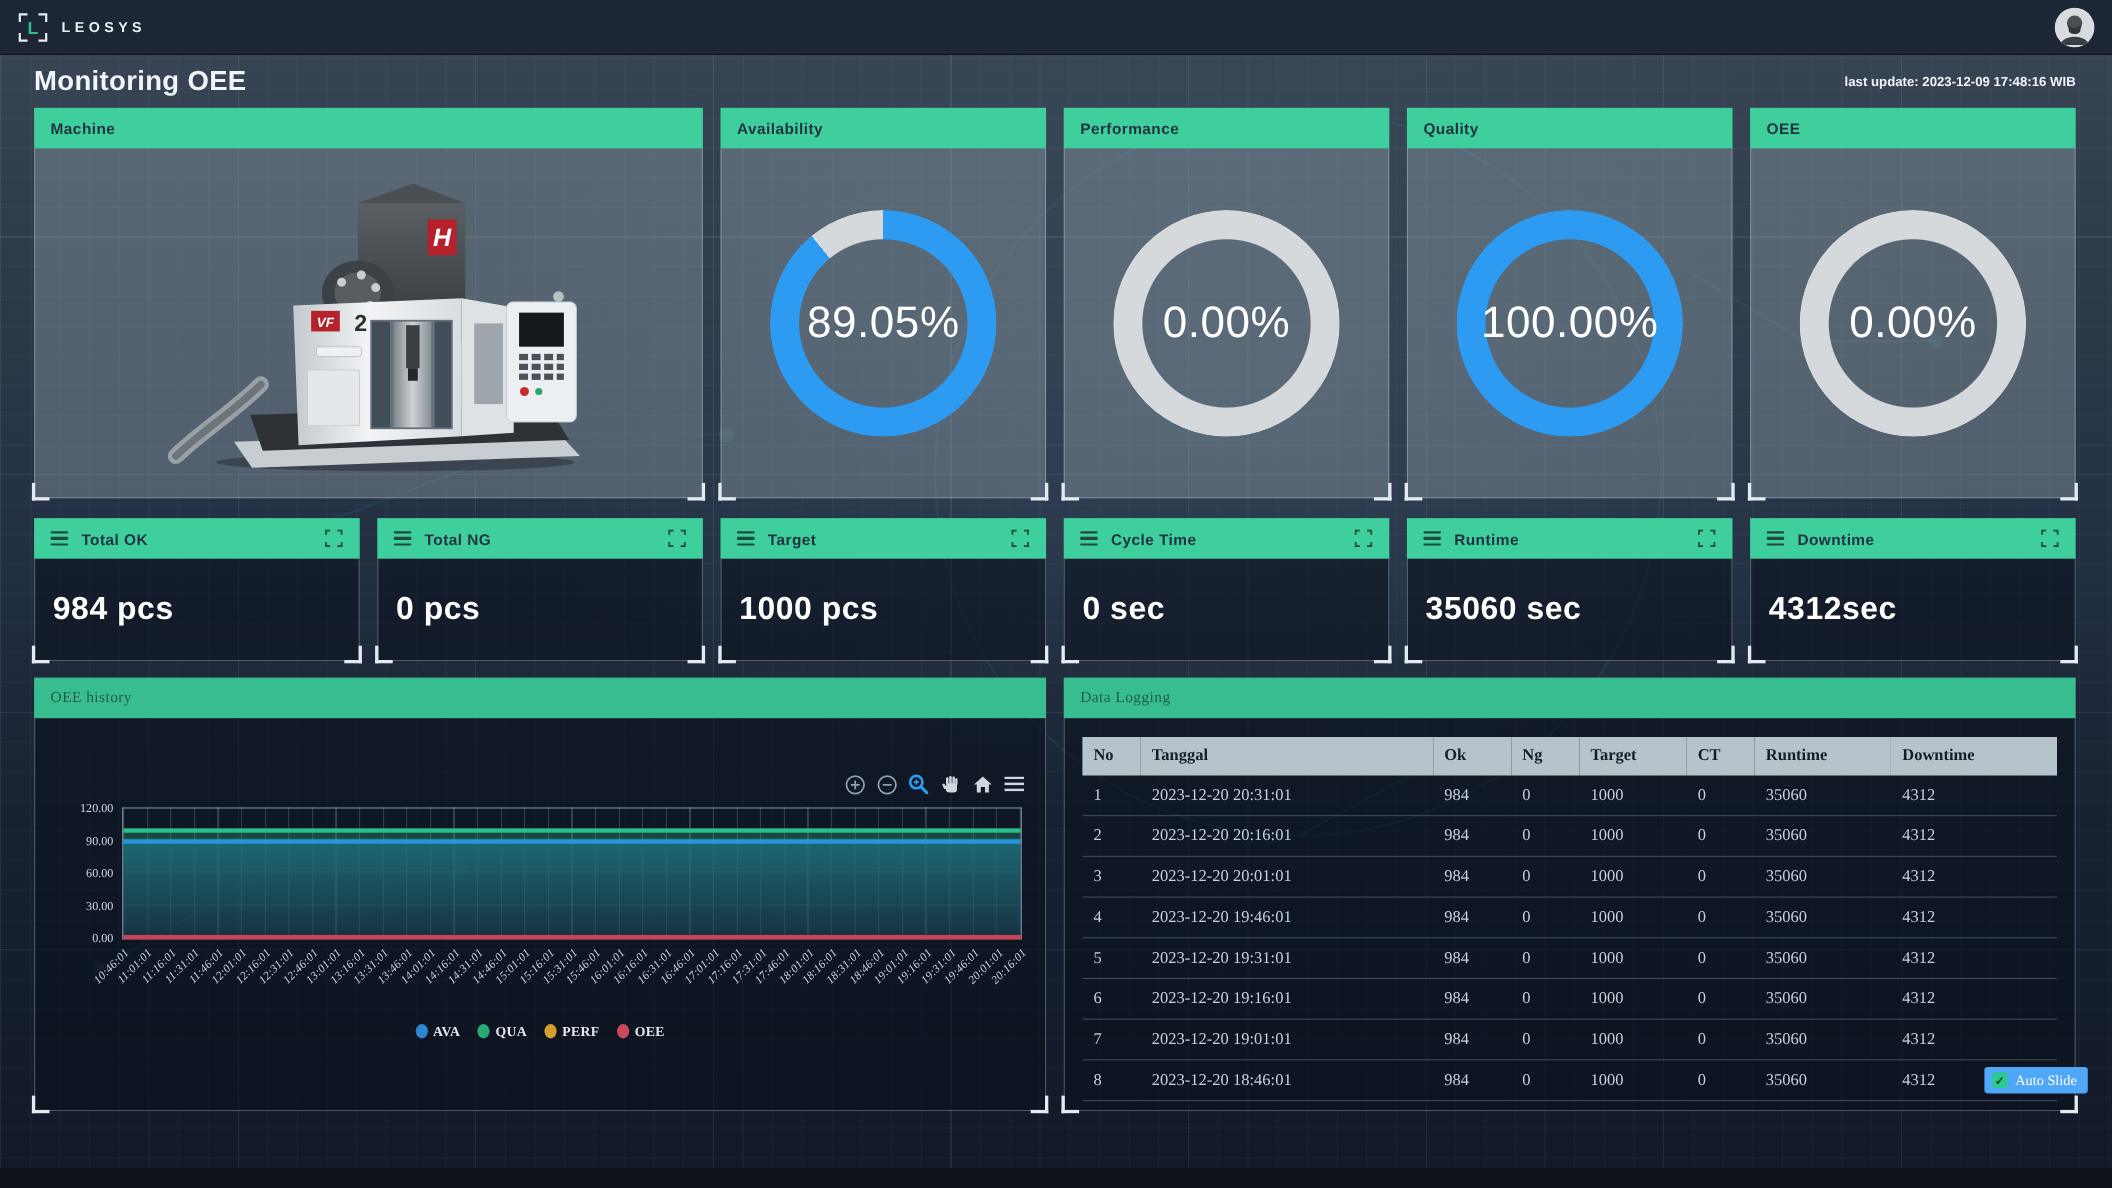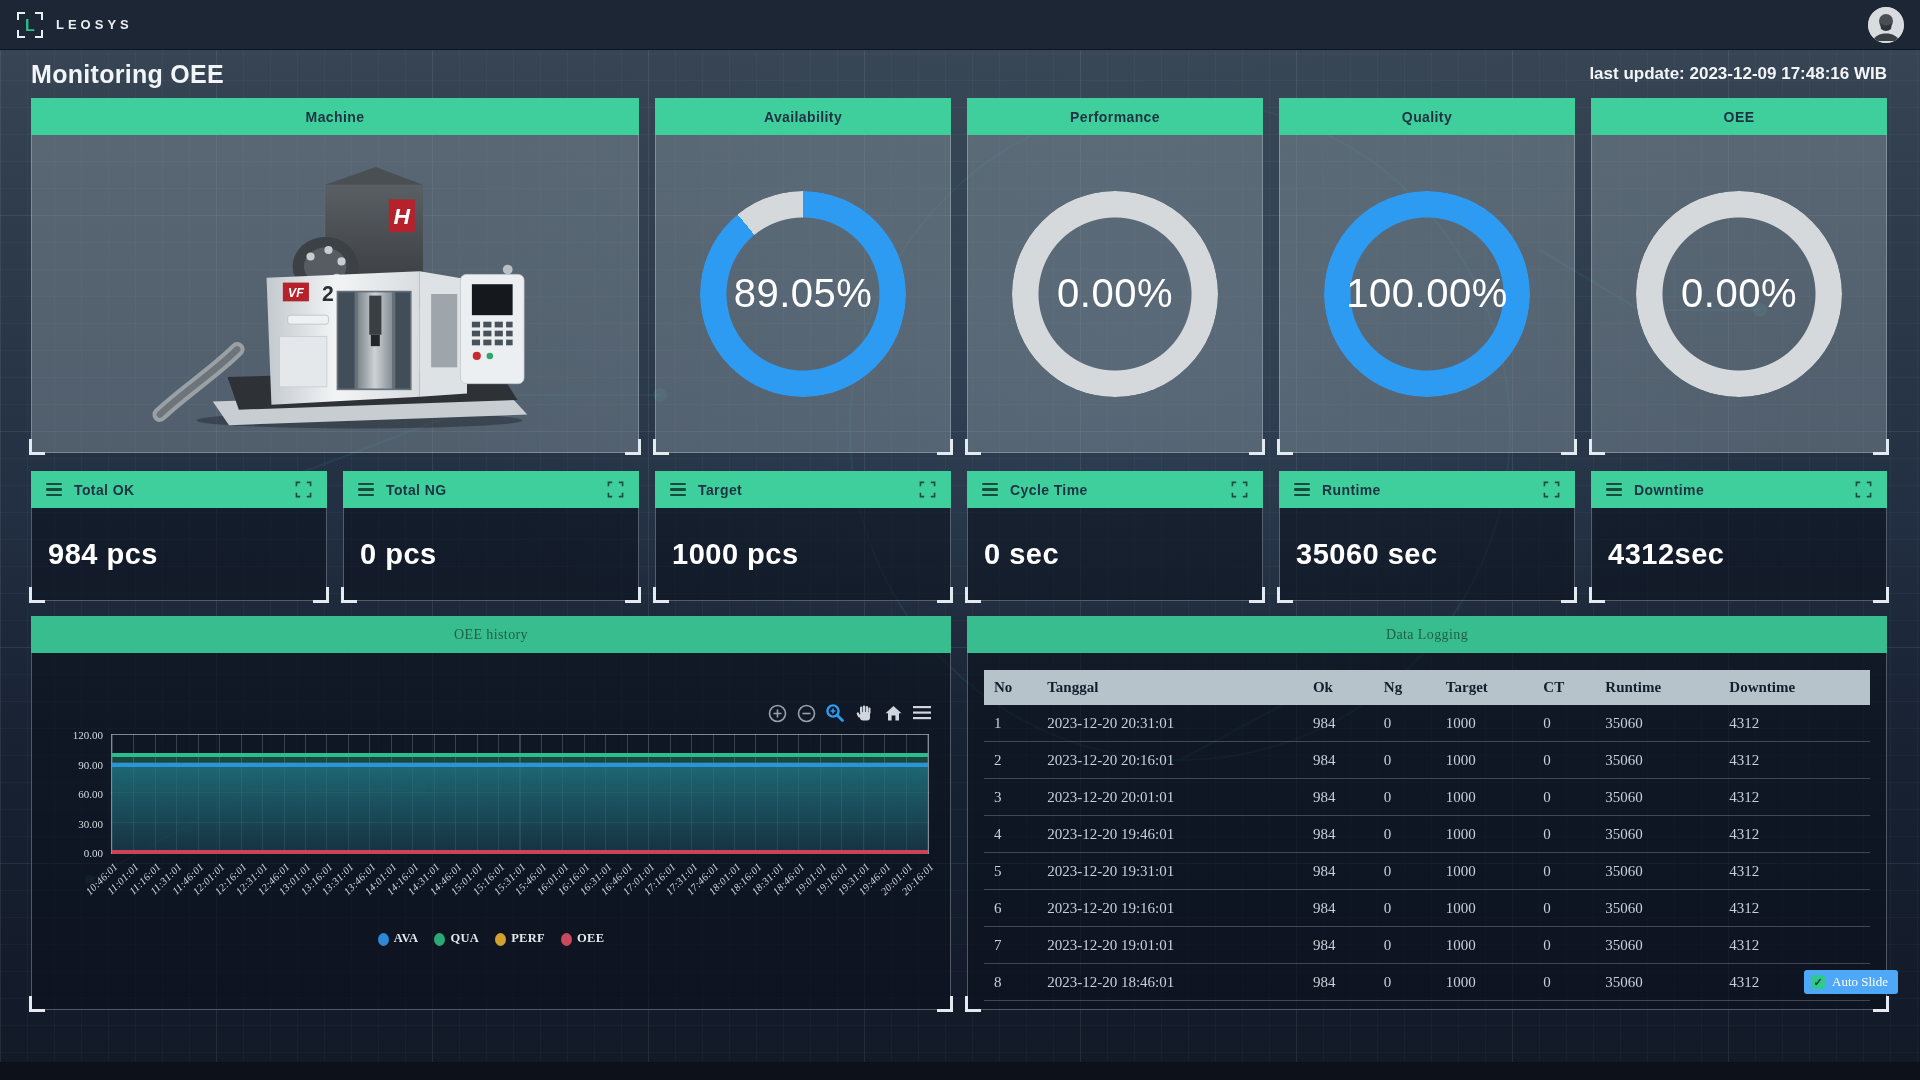--- a/index.html
+++ b/index.html
@@ -20,34 +20,34 @@
   .topbar{position:relative;height:50px;background:#1c2634;border-bottom:1px solid #0e1520;
           display:flex;align-items:center;justify-content:space-between;padding:0 16px;box-sizing:border-box;z-index:5;}
   .brand{display:flex;align-items:center;gap:12px;}
   .brand-text{color:#e8edf2;font-size:13px;font-weight:bold;letter-spacing:4px;}
   .avatar{width:36px;height:36px;border-radius:50%;overflow:hidden;background:#cfd3d7;}
 
   
   .content{position:relative;padding:0 33px 0 31px;z-index:2;}
   .titlebar{height:48px;display:flex;align-items:center;justify-content:space-between;gap:36px;}
   .page-title{color:#f2f5f8;font-size:25px;font-weight:bold;letter-spacing:.3px;}
-  .last-update{color:#f2f5f8;font-size:17px;font-weight:bold;}
+  .last-update{color:#f2f5f8;font-size:12px;font-weight:bold;}
 
   .row{display:flex;gap:16px;}
   .row-top{height:355px;margin-bottom:18px;}
   .row-stats{height:130px;margin-bottom:15px;}
   .row-bottom{height:394px;}
 
   
   .panel{position:relative;display:flex;flex-direction:column;}
   .panel::before,.panel::after{content:"";position:absolute;bottom:-2px;width:13px;height:13px;z-index:3;}
   .panel::before{left:-2px;border-left:3px solid #e3eaf0;border-bottom:3px solid #e3eaf0;}
   .panel::after{right:-2px;border-right:3px solid #e3eaf0;border-bottom:3px solid #e3eaf0;}
   .panel-head{height:37px;flex:none;background:#3ecf9d;display:flex;align-items:center;
-              padding:0 15px;box-sizing:border-box;color:#1f3242;font-size:14px;font-weight:bold;letter-spacing:.4px;justify-content:center;}
+              padding:0 15px;box-sizing:border-box;color:#1f3242;font-size:14px;font-weight:bold;letter-spacing:.4px;}
   .panel-body{flex:1;position:relative;border:1px solid rgba(205,215,228,.35);border-top:none;box-sizing:border-box;}
   .body-light{background:rgba(148,162,172,.40);}
   .body-dark{background:rgba(9,15,26,.55);}
 
   .machine-panel{width:608px;flex:none;}
   .machine-body{display:flex;align-items:center;justify-content:center;overflow:hidden;}
 
   .gauge-panel{flex:1;}
   .gauge-body{display:flex;align-items:center;justify-content:center;}
   .gauge-wrap{position:relative;width:206px;height:206px;}
@@ -78,21 +78,21 @@
         border:1px solid rgba(190,202,216,.55);
         background:
           repeating-linear-gradient(90deg, rgba(170,185,200,.26) 0 1px, transparent 1px calc((100% - 1px)/38)),
           repeating-linear-gradient(0deg, rgba(170,185,200,.20) 0 1px, transparent 1px 30px); padding-left: 14px;}
   .band{position:absolute;left:0;right:0;}
   .y-labels span{position:absolute;right:calc(100% + 9px);transform:translateY(-50%);
                  color:#d3dae1;font-size:11px;white-space:nowrap;}
   .x-labels span{position:absolute;top:8px;transform:translateX(-100%) rotate(-45deg);transform-origin:100% 0;
                  color:#cdd5dd;font-size:10.5px;white-space:nowrap;letter-spacing:.2px;font-style:italic;}
   .legend{position:absolute;left:0;right:0;top:278px;display:flex;justify-content:center;gap:16px;}
-  .legend-item{display:flex;align-items:flex-end;gap:5px;cursor:pointer;}
+  .legend-item{display:flex;align-items:flex-start;gap:5px;cursor:pointer;}
   .legend-dot{width:11px;height:13px;border-radius:50%;}
   .legend-label{color:#e2e8ee;font-size:12.5px;font-weight:bold;letter-spacing:.3px;}
 
   
   .log-table{width:calc(100% - 32px);margin:17px 16px 0;border-collapse:collapse;table-layout:fixed;}
   .log-table th{background:#b7c3cb;color:#131e2c;font-size:15px;font-weight:bold;text-align:left;
                 padding:9px 10px;}
   .log-table td{color:#c8d1d9;font-size:15px;padding:9.5px 10px;border-bottom:1px solid rgba(195,206,220,.28);}
   .log-table col.c-no{width:6%;} .log-table col.c-tgl{width:30%;} .log-table col.c-ok{width:8%;}
   .log-table col.c-ng{width:7%;} .log-table col.c-target{width:11%;} .log-table col.c-ct{width:7%;}

